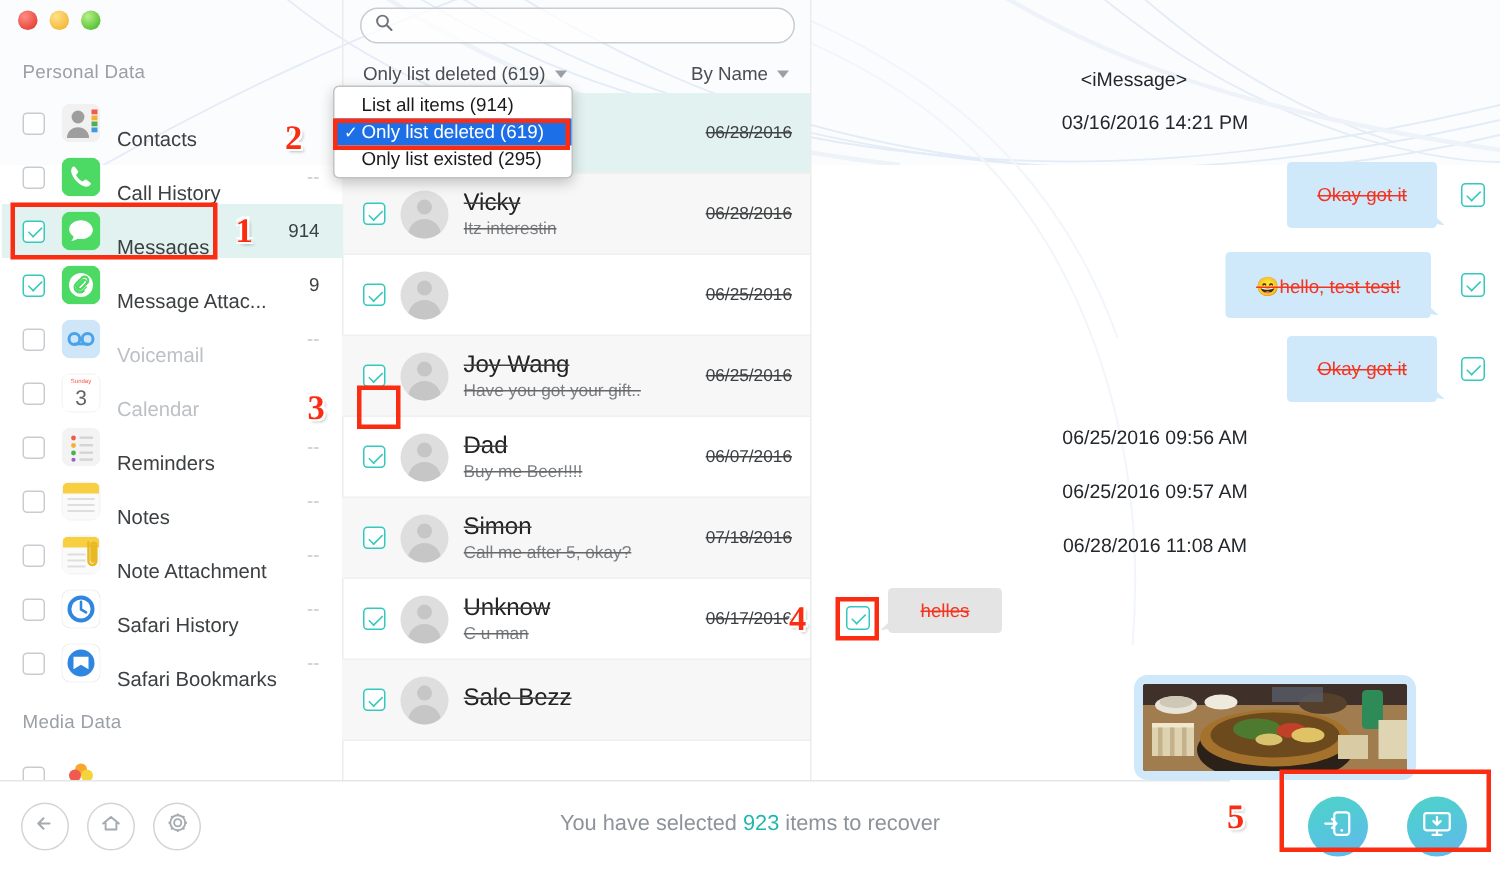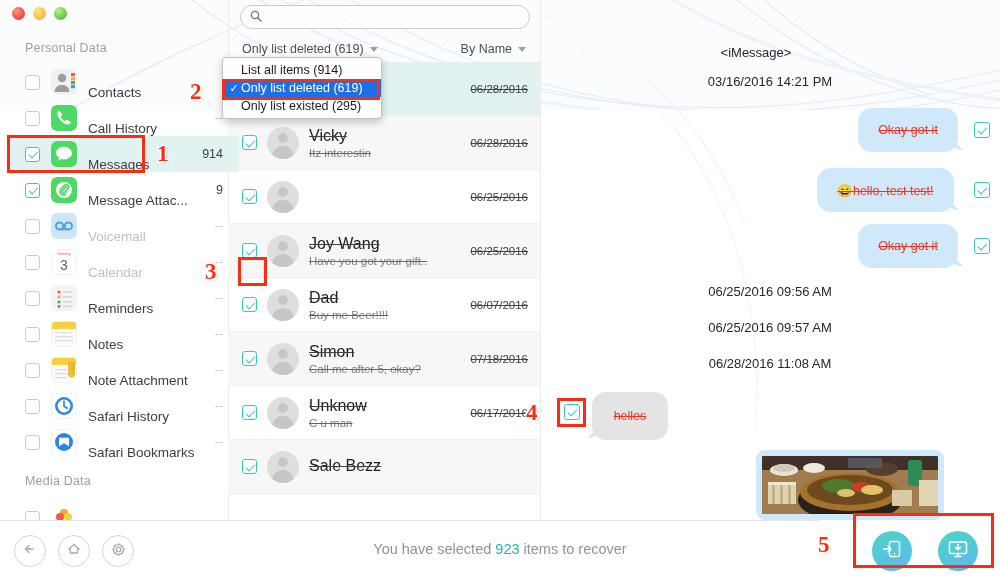--- a/index.html
+++ b/index.html
@@ -32,21 +32,21 @@
     position: absolute; left: 12px; top: 7px;
     display: flex; gap: 8px; z-index: 20;
   }
   .tl { width: 13px; height: 13px; border-radius: 50%; }
   .tl.red    { background: radial-gradient(circle at 35% 30%, #ff8d85, #e94a3f 70%, #c9352b); }
   .tl.yellow { background: radial-gradient(circle at 35% 30%, #ffe08a, #f5bc3f 70%, #d89c22); }
   .tl.green  { background: radial-gradient(circle at 35% 30%, #b9f08c, #5ec53a 70%, #46a328); }
 
   
   .sidebar {
-    position: absolute; left: 11px; top: 0; width: 228px; height: 520px;
+    position: absolute; left: 1px; top: 0; width: 228px; height: 520px;
     background: transparent; z-index: 5;
     overflow: hidden;
   }
   .sec-title {
     position: absolute; left: 14px;
     font-size: 12.5px; color: #9aa0a6; letter-spacing: .2px;
   }
   .sb-row {
     position: absolute; left: 0; width: 228px; height: 36px;
     display: flex; align-items: center;
@@ -175,21 +175,21 @@
   }
   .cv-head {
     position: absolute; top: 45px; left: 0; width: 432px;
     text-align: center; font-size: 13px; color: #23272b;
   }
   .cv-ts {
     position: absolute; left: 0; width: 460px; text-align: center;
     font-size: 13px; color: #23272b;
   }
   .bubble {
-    position: absolute; border-radius: 14px;
+    position: absolute; border-radius: 3px;
     display: flex; align-items: center; justify-content: center;
     font-size: 12.5px;
   }
   .bubble.out { background: #cfe9fb; }
   .bubble.in  { background: #e4e4e4; }
   .bubble .strike {
     color: #f4341f; text-decoration: line-through; text-decoration-color: #f4341f;
   }
   .bubble.out::after {
     content: ""; position: absolute; right: -5px; bottom: 2px;
@@ -609,21 +609,21 @@
     <div class="bubble out" style="right:42px; top:224px; width:100px; height:44px;">
       <span class="strike">Okay got it</span>
     </div>
     <div class="bcheck" style="right:10px; top:238px;"></div>
 
     <div class="cv-ts" style="top:284px">06/25/2016 09:56 AM</div>
     <div class="cv-ts" style="top:320px">06/25/2016 09:57 AM</div>
     <div class="cv-ts" style="top:356px">06/28/2016 11:08 AM</div>
 
     <div class="bcheck" style="left:24px; top:404px;"></div>
-    <div class="bubble in" style="left:52px; top:392px; width:76px; height:48px;">
+    <div class="bubble in" style="left:52px; top:392px; width:76px; height:30px;">
       <span class="strike">helles</span>
     </div>
 
     <div class="photo-bubble" style="left:216px; top:450px;">
       <div class="photo">
         <svg width="176" height="58" viewBox="0 0 176 58" preserveAspectRatio="none">
           <rect width="176" height="58" fill="#6d4f34"></rect>
           <rect y="0" width="176" height="16" fill="#40302a"></rect>
           <rect y="14" width="176" height="44" fill="#a07c4e"></rect>
           <ellipse cx="88" cy="44" rx="52" ry="22" fill="#2b2118"></ellipse>

